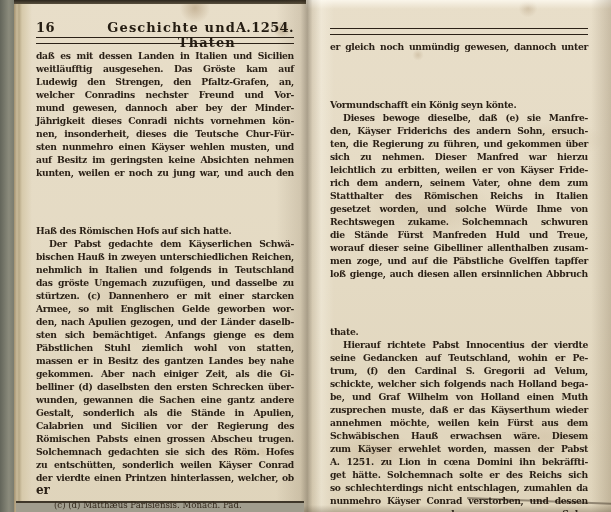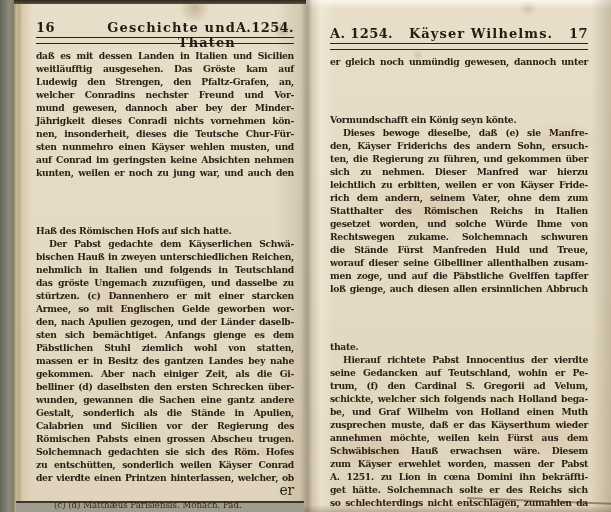--- a/index.html
+++ b/index.html
@@ -99,22 +99,22 @@
   .pbody { margin-top:5px; }
   .tline {
     font-size:9.2px; font-weight:bold; letter-spacing:-0.3px;
     line-height:13px; height:13px;
     text-align:justify; text-align-last:justify;
   }
   .tline.pend   { text-align-last:left;margin-top:45px; }
   .tline.pstart { text-indent:13px; }
 
   .cwrow {
-    font-size:14px; font-weight:normal; line-height:13px; height:13px;
-    text-align:right; letter-spacing:-0.2px;
+    font-size:12px; font-weight:bold; line-height:13px; height:13px;
+    text-align:left; letter-spacing:-0.2px;
   }
   .sigrow {
     position:relative; font-size:9.4px; font-weight:bold;
     line-height:13px; height:13px; letter-spacing:-0.2px;
   }
   .sig { position:absolute; left:47%; }
   .cw2 { position:absolute; right:0; }
 
   .fn {
     margin-top:3px; font-size:8.6px; font-weight:normal;
@@ -148,21 +148,21 @@
       <div class="rule"></div>
       <div class="pbody">
           <div class="tline">daß es mit dessen Landen in Italien und Sicilien</div>
           <div class="tline">weitläufftig ausgesehen.  Das Gröste kam auf</div>
           <div class="tline">Ludewig den Strengen, den Pfaltz-Grafen, an,</div>
           <div class="tline">welcher Conradins nechster Freund und Vor-</div>
           <div class="tline">mund gewesen, dannoch aber bey der Minder-</div>
           <div class="tline">Jährigkeit dieses Conradi nichts vornehmen kön-</div>
           <div class="tline">nen, insonderheit, dieses die Teutsche Chur-Für-</div>
           <div class="tline">sten nunmehro einen Käyser wehlen musten, und</div>
-          <div class="tline">auf Conrad im geringsten keine Absichten nehmen</div>
+          <div class="tline">auf Besitz im geringsten keine Absichten nehmen</div>
           <div class="tline">kunten, weilen er noch zu jung war, und auch den</div>
           <div class="tline pend">Haß des Römischen Hofs auf sich hatte.</div>
           <div class="tline pstart">Der Pabst gedachte dem Käyserlichen Schwä-</div>
           <div class="tline">bischen Hauß in zweyen unterschiedlichen Reichen,</div>
           <div class="tline">nehmlich in Italien und folgends in Teutschland</div>
           <div class="tline">das gröste Ungemach zuzufügen, und dasselbe zu</div>
           <div class="tline">stürtzen. (c)  Dannenhero er mit einer starcken</div>
           <div class="tline">Armee, so mit Englischen Gelde geworben wor-</div>
           <div class="tline">den, nach Apulien gezogen, und der Länder daselb-</div>
           <div class="tline">sten sich bemächtiget.  Anfangs gienge es dem</div>
@@ -176,25 +176,20 @@
           <div class="tline">Römischen Pabsts einen grossen Abscheu trugen.</div>
           <div class="tline">Solchemnach gedachten sie sich des Röm. Hofes</div>
           <div class="tline">zu entschütten, sonderlich weilen Käyser Conrad</div>
           <div class="tline">der vierdte einen Printzen hinterlassen, welcher, ob</div>
         </div>
       <div class="cwrow">er</div>
       <div class="fn fn-l">(c) (d) Matthæus Parisiensis.  Monach. Pad.</div>
     </div>
 
     <div class="col col-right">
-      <div class="hdr">
-        <span class="yr">A. 1254.</span>
-        <span class="ttl">Käyser Wilhelms.</span>
-        <span class="pn">17</span>
-      </div>
       <div class="rule"></div>
       <div class="pbody">
           <div class="tline">er gleich noch unmündig gewesen, dannoch unter</div>
           <div class="tline pend">Vormundschafft ein König seyn könte.</div>
           <div class="tline pstart">Dieses bewoge dieselbe, daß (e) sie Manfre-</div>
           <div class="tline">den, Käyser Friderichs des andern Sohn, ersuch-</div>
           <div class="tline">ten, die Regierung zu führen, und gekommen über</div>
           <div class="tline">sich zu nehmen.  Dieser Manfred war hierzu</div>
           <div class="tline">leichtlich zu erbitten, weilen er von Käyser Fride-</div>
           <div class="tline">rich dem andern, seinem Vater, ohne dem zum</div>

